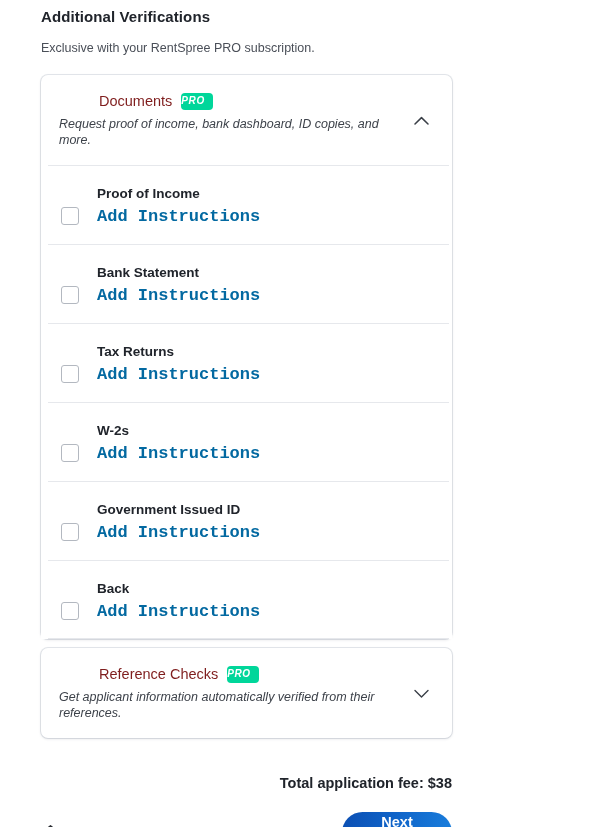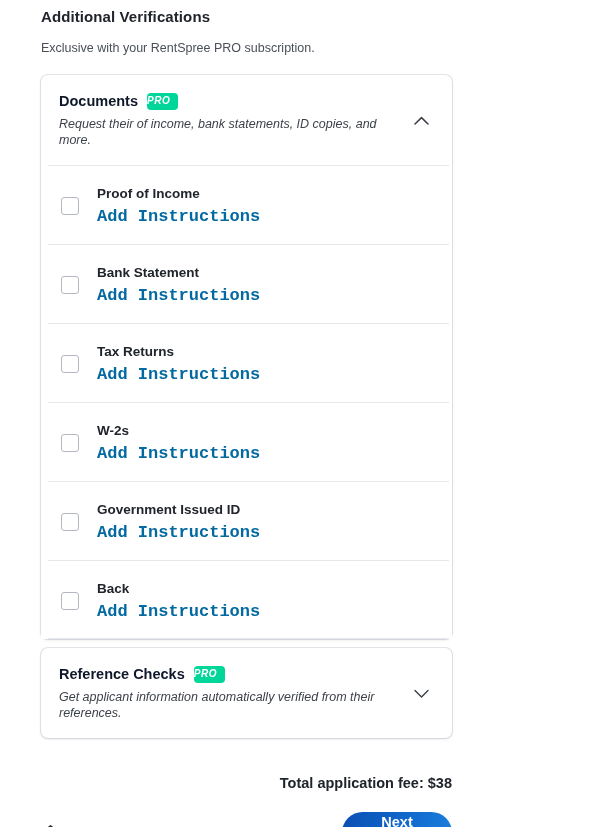--- a/index.html
+++ b/index.html
@@ -41,23 +41,24 @@
     display: flex;
     align-items: center;
     padding: 17px 18px 17px 18px;
     min-height: 79px;
     cursor: pointer;
   }
   .card-head-text { flex: 1 1 auto; }
   .card-title-row { display: flex; align-items: center; gap: 9px; }
   .card-title {
     font-size: 14.5px;
-    font-weight: bold;
-    color: #0f172a;
+    font-weight: normal;
+    color: #7f1d1d;
     line-height: 18px;
+    margin-left: 40px;
   }
   .badge-pro {
     display: inline-block;
     background: #00d69a;
     color: #ffffff;
     font-size: 10px;
     font-weight: bold;
     font-style: italic;
     letter-spacing: .6px;
     padding: 2px 8px 3px 0;
@@ -77,21 +78,21 @@
     display: flex; align-items: center; justify-content: center;
     margin-left: 10px;
     cursor: pointer;
   }
   .chev svg { display: block; }
 
   
   .card-body { background: #fff; }
   .doc-row {
     display: flex;
-    align-items: center;
+    align-items: flex-end;
     padding: 19px 18px 19px 20px;
     height: 79px;
     position: relative;
   }
   .doc-row + .doc-row::before,
   .doc-row::before {
     content: "";
     position: absolute;
     left: 7px; right: 3px; top: 0;
     height: 1px;
@@ -186,21 +187,21 @@
   <div class="sec-sub">Exclusive with your RentSpree PRO subscription.</div>
 
   <div class="card">
 
     <div class="card-head">
       <div class="card-head-text">
         <div class="card-title-row">
           <span class="card-title">Documents</span>
           <span class="badge-pro">PRO</span>
         </div>
-        <div class="card-desc">Request their of income, bank statements, ID copies, and more.</div>
+        <div class="card-desc">Request proof of income, bank dashboard, ID copies, and more.</div>
       </div>
       <div class="chev">
         <svg width="15" height="9" viewBox="0 0 15 9" fill="none">
           <path d="M1 8 L7.5 1.6 L14 8" stroke="#3a3f47" stroke-width="1.5" stroke-linecap="round" stroke-linejoin="round"></path>
         </svg>
       </div>
     </div>
 
     <div class="card-body">
 

